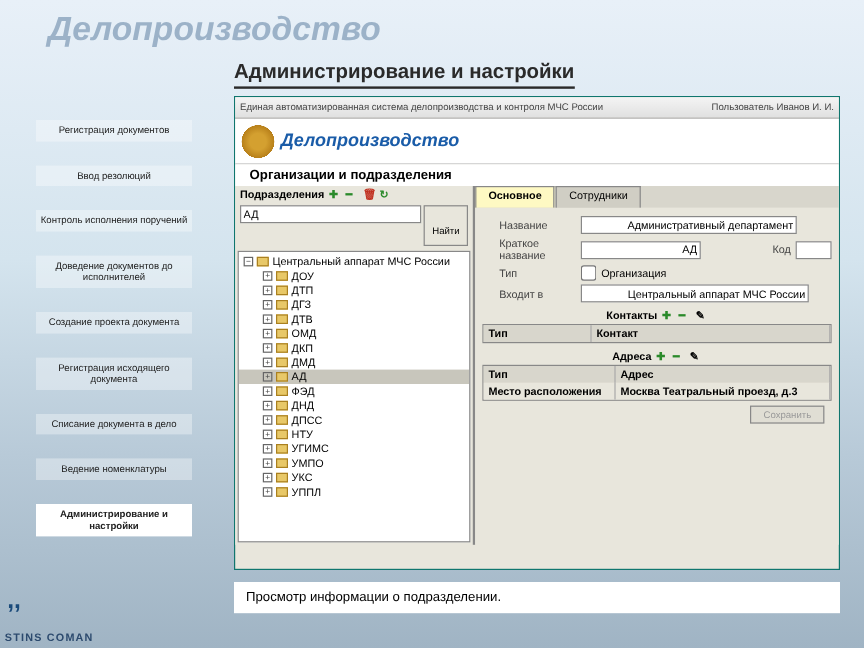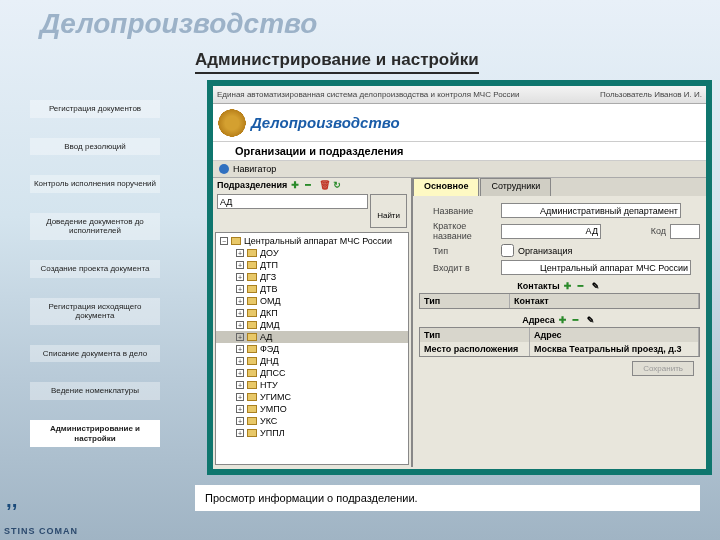--- a/index.html
+++ b/index.html
@@ -2,27 +2,27 @@
 <html><head>
 <meta charset="utf-8">
 <style>
   * { box-sizing: border-box; margin: 0; padding: 0; font-family: Arial, sans-serif; }
   body { width: 720px; height: 540px; background: linear-gradient(180deg, #e8f0f8 0%, #d4e4ee 40%, #b8cad8 70%, #a0b4c4 100%); position: relative; overflow: hidden; }
   .watermark { position: absolute; top: 8px; left: 40px; font-size: 28px; font-weight: bold; font-style: italic; color: #9cb2c8; }
   .section-title { position: absolute; top: 50px; left: 195px; font-size: 17px; font-weight: bold; color: #2a2a2a; border-bottom: 2px solid #2a2a2a; padding-bottom: 2px; }
   .sidebar { position: absolute; left: 30px; top: 100px; width: 130px; }
   .side-btn { width: 130px; padding: 4px 2px; margin-bottom: 20px; font-size: 8px; text-align: center; color: #222; background: rgba(255,255,255,0.35); cursor: pointer; line-height: 1.2; }
   .side-btn.active { background: #fff; font-weight: bold; }
-  .app-window { position: absolute; left: 195px; top: 80px; width: 505px; height: 395px; background: #e8e6dc; border: 6px solid #0f766e; font-size: 9px; margin-left: 12px; }
+  .app-window { position: absolute; left: 195px; top: 80px; width: 505px; height: 395px; background: #e8e6dc; border: 1px solid #0f766e; font-size: 9px; }
   .titlebar { height: 18px; background: linear-gradient(#f4f4f4,#e0e0e0); display:flex; align-items:center; padding:0 4px; border-bottom:1px solid #aaa; font-size:8px; color:#444; }
   .titlebar .spacer { flex:1; }
   .emblem { width: 32px; height: 32px; background: radial-gradient(circle, #d4a030 30%, #b8801a 60%, #fff 61%); border-radius:50%; margin:3px; }
   .apphdr { display:flex; align-items:center; height:38px; background:#fff; border-bottom:1px solid #ccc; }
   .apphdr .title { font-size:15px; font-weight:bold; color:#1a5ca8; font-style:italic; }
-  .subhdr { font-size:11px; font-weight:bold; padding:3px 22px; background:#fff; }
+  .subhdr { font-size:11px; font-weight:bold; padding:3px 12px; background:#fff; }
   .toolbar { height:18px; background:#e0ded4; border-top:1px solid #ccc; border-bottom:1px solid #aaa; display:flex; align-items:center; padding:0 6px; font-size:9px; }
   .toolbar .globe { width:10px; height:10px; background:#3070c0; border-radius:50%; margin-right:4px; }
   .panes { display:flex; height: calc(100% - 18px - 38px - 20px - 18px); }
   .left-pane { width: 200px; border-right:2px solid #888; background:#e8e6dc; display:flex; flex-direction:column; }
   .lp-hdr { display:flex; align-items:center; gap:4px; padding:2px 4px; font-size:9px; font-weight:bold; }
   .ic { width:10px; height:10px; display:inline-block; }
   .search-row { display:flex; gap:2px; padding:2px 4px; }
   .search-row input { flex:1; font-size:9px; height:15px; border:1px solid #888; background:#fff; padding:0 2px; }
   .search-row button { font-size:8px; height:15px; padding:16px 6px; background:#e8e6dc; border:1px solid #888; cursor:pointer; }
   .tree { flex:1; background:#fff; border:1px solid #888; margin:2px; overflow:auto; font-size:9px; padding:2px 0; }
@@ -74,24 +74,20 @@
     <span>Единая автоматизированная система делопроизводства и контроля МЧС России</span>
     <span class="spacer"></span>
     <span>Пользователь</span>&nbsp;
     <span>Иванов И. И.</span>
   </div>
   <div class="apphdr">
     <div class="emblem"></div>
     <div class="title">Делопроизводство</div>
   </div>
   <div class="subhdr">Организации и подразделения</div>
-  <div class="toolbar">
-    <span class="globe"></span>
-    <span>Навигатор</span>
-  </div>
   <div class="panes">
     <div class="left-pane">
       <div class="lp-hdr">
         <span>Подразделения</span>
         <span class="ic" style="color:#2a8a2a;">✚</span>
         <span class="ic" style="color:#2a8a2a;">━</span>
         <span class="ic" style="color:#c03020;">🗑</span>
         <span class="ic" style="color:#2a8a2a;">↻</span>
       </div>
       <div class="search-row">

